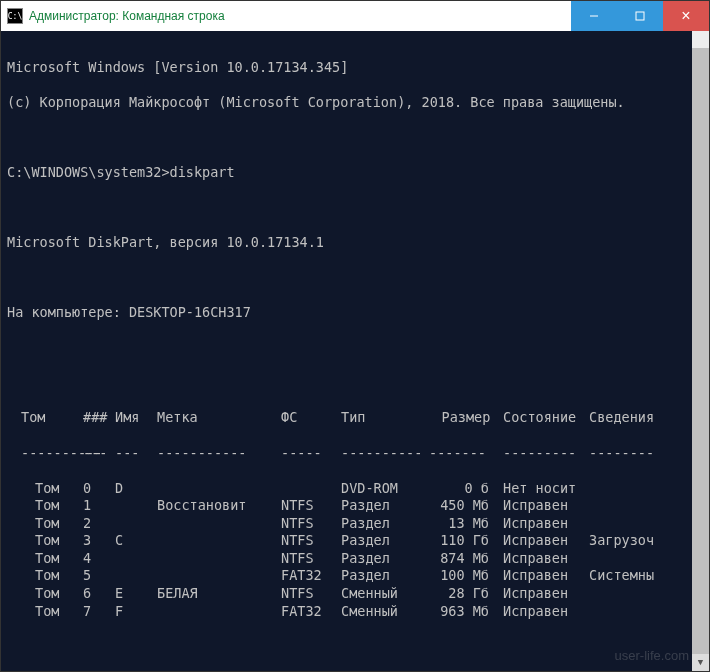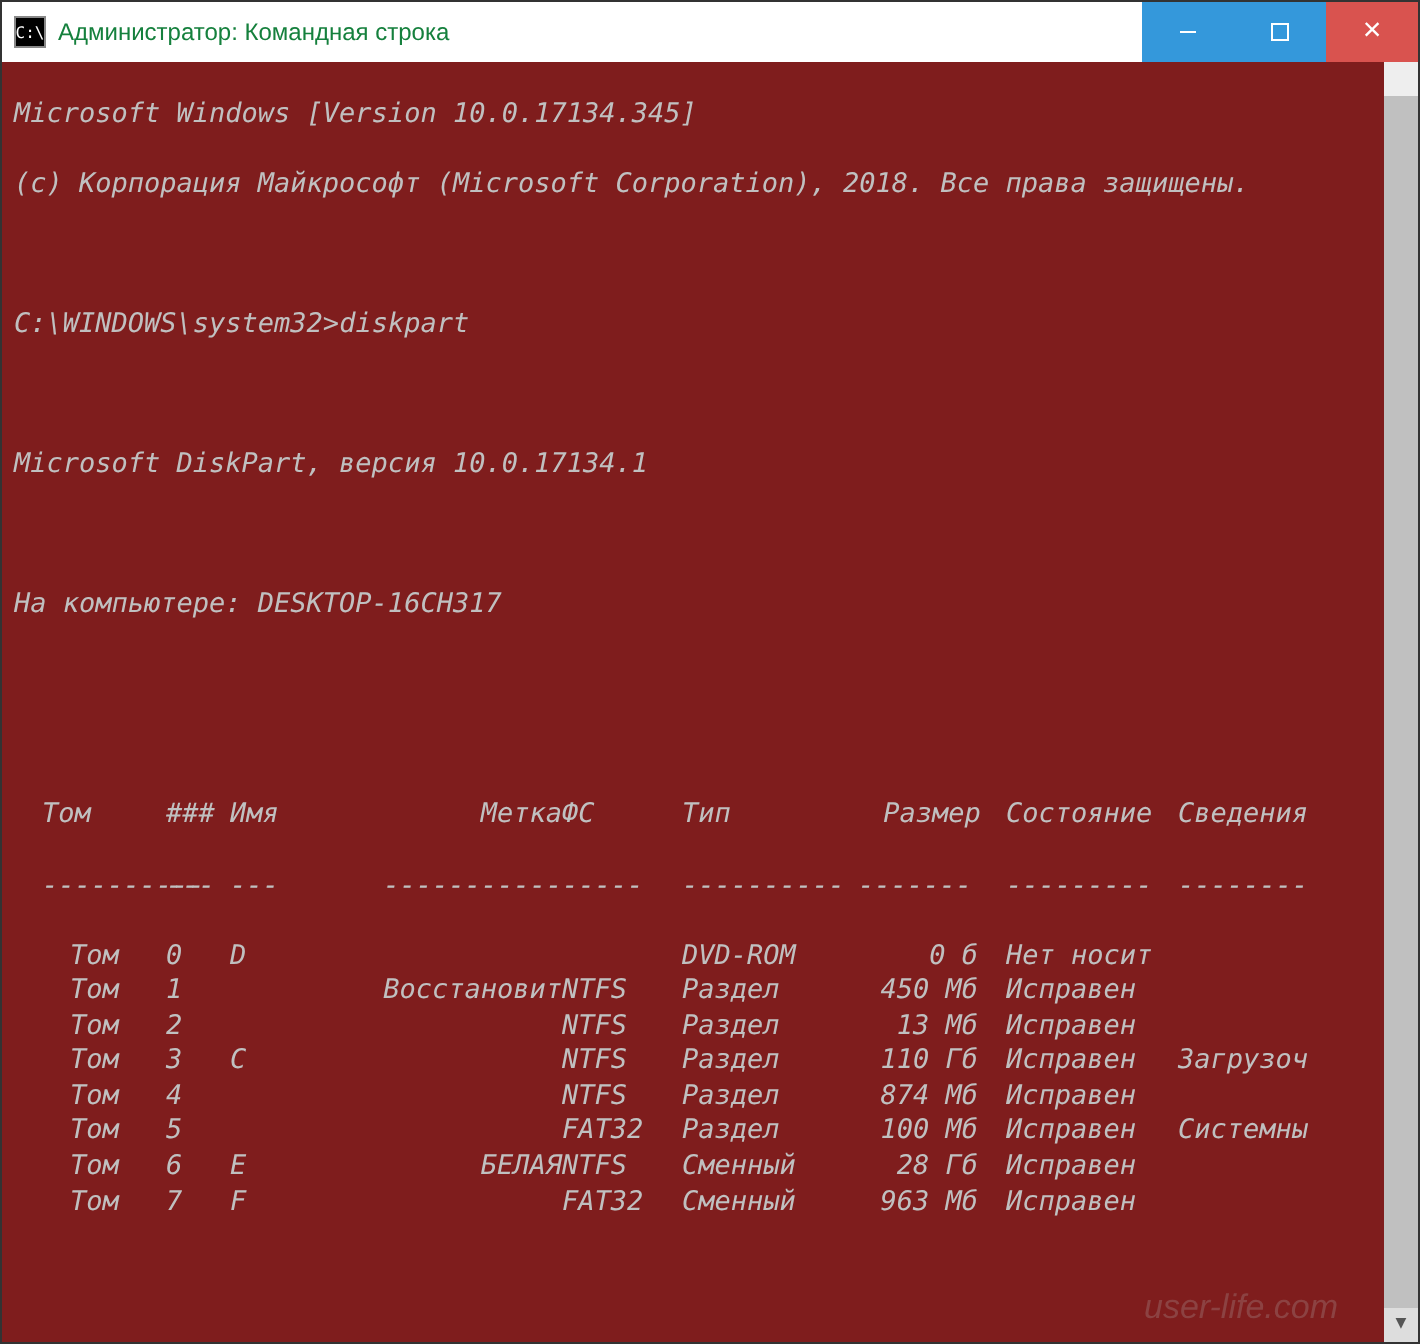--- a/index.html
+++ b/index.html
@@ -52,29 +52,28 @@
     display: flex;
     align-items: center;
     justify-content: center;
     font-family: "Segoe UI", sans-serif;
   }
   .btn-min { background: #3498db; color: #fff; }
   .btn-max { background: #3498db; color: #fff; }
   .btn-close { background: #d9534f; color: #fff; font-size: 16px; }
   .terminal {
     flex: 1;
-    background: #7f1d1d;
+    background: #0f172a;
     color: #c0c0c0;
     font-size: 13.5px;
     line-height: 1.3;
-    padding: 0 6px;
+    padding: 10px 6px;
     overflow: hidden;
     position: relative;
     white-space: pre;
-    font-style: italic;
   }
   .scrollbar {
     position: absolute;
     right: 0;
     top: 0;
     bottom: 0;
     width: 17px;
     background: #eee;
   }
   .scroll-arrow {
@@ -89,32 +88,32 @@
   .scroll-thumb {
     position: absolute;
     top: 17px;
     bottom: 17px;
     left: 0;
     right: 0;
     background: #c0c0c0;
   }
   .watermark {
     position: absolute;
-    right: 40px;
+    right: 20px;
     bottom: 6px;
-    font-size: 17px;
+    font-size: 13px;
     color: rgba(180,180,180,0.25);
     font-family: sans-serif;
   }
   .line { white-space: pre; }
   .row { display: flex; }
   .c-tom { width: 76px; padding-left: 14px; }
   .c-num { width: 32px; }
   .c-imya { width: 42px; }
-  .c-metka { width: 124px; text-align: right; }
+  .c-metka { width: 124px; }
   .c-fc { width: 60px; }
   .c-tip { width: 88px; }
   .c-razmer { width: 74px; text-align: right; padding-right: 14px;}
   .c-sost { width: 86px; }
   .c-sved { flex: 1; }
   .hdr { display:flex; }
 </style>
 </head>
 <body>
 

